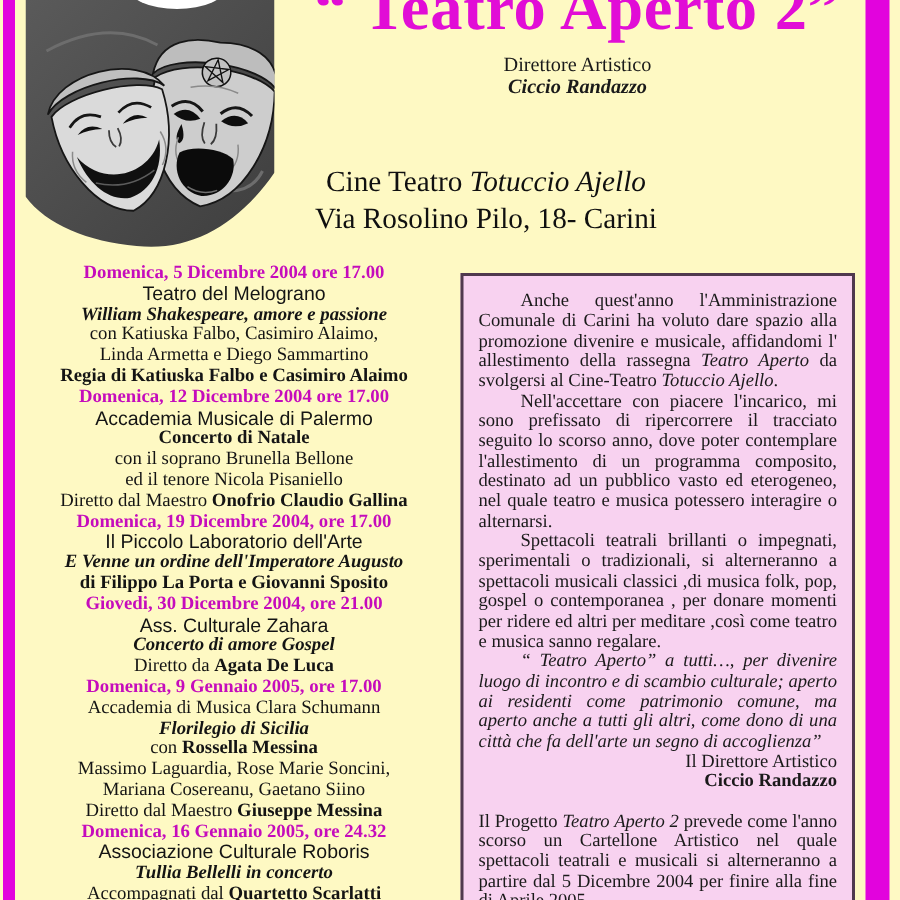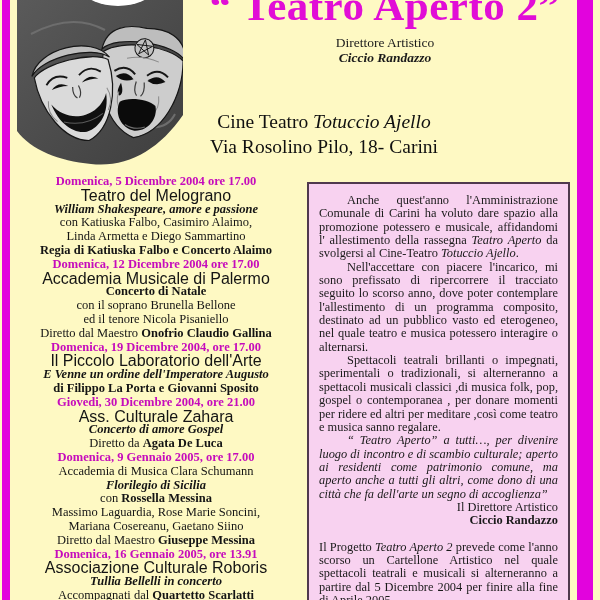--- a/index.html
+++ b/index.html
@@ -14,21 +14,21 @@
          white-space:nowrap;letter-spacing:.5px;}
   .subtitle{margin-top:5px;font-size:18px;font-weight:bold;color:#111;}
   .dirlabel{margin-top:9px;font-size:13.5px;line-height:14px;}
   .dirname{font-size:13.5px;line-height:15px;font-weight:bold;font-style:italic;}
   .venue{position:absolute;left:28px;top:109px;width:592px;text-align:center;
          font-size:19.5px;line-height:25px;color:#101010;}
   .schedule{position:absolute;left:10px;top:175px;width:292px;text-align:center;
             font-size:12.5px;line-height:13.8px;color:#141414;}
   .ln{min-height:13.8px;white-space:nowrap;}
   .ln.d{color:var(--date-magenta,#c50cbc);font-weight:bold;}
-  .ln.s{font-family:"Liberation Sans",sans-serif;font-size:16px;}
+  .ln.s{font-family:"Liberation Sans",sans-serif;font-size:13px;}
   .ln.bi{font-weight:bold;font-style:italic;}
   .ln.b{font-weight:bold;}
   .rb{font-weight:bold;text-align:right;}
   .ri{font-style:italic;}
   .box{position:absolute;left:307px;top:182px;width:263px;height:452px;box-sizing:border-box;
        background:var(--box-bg,#f8d2f0);border:2px solid var(--box-border,#50394e);
        padding:10px 10px;}
   .box p{margin:0;font-size:12.4px;line-height:13.35px;text-align:justify;text-indent:28px;}
   .box p.noind{text-indent:0;}
   .box p.gap{margin-top:13px;}
@@ -97,21 +97,21 @@
     <div><span>Cine Teatro </span><span class="ri">Totuccio Ajello</span></div>
     <div>Via Rosolino Pilo, 18- Carini</div>
   </div>
 
   <div class="schedule">
       <div class="ln d"><span>Domenica, 5 Dicembre 2004 ore 17.00</span></div>
       <div class="ln s"><span>Teatro del Melograno</span></div>
       <div class="ln bi"><span>William Shakespeare, amore e passione</span></div>
       <div class="ln"><span>con Katiuska Falbo, Casimiro Alaimo,</span></div>
       <div class="ln"><span>Linda Armetta e Diego Sammartino</span></div>
-      <div class="ln b"><span>Regia di Katiuska Falbo e Concerto Alaimo</span></div>
+      <div class="ln b"><span>Regia di Katiuska Falbo e Casimiro Alaimo</span></div>
       <div class="ln d"><span>Domenica, 12 Dicembre 2004 ore 17.00</span></div>
       <div class="ln s"><span>Accademia Musicale di Palermo</span></div>
       <div class="ln b"><span>Concerto di Natale</span></div>
       <div class="ln"><span>con il soprano Brunella Bellone</span></div>
       <div class="ln"><span>ed il tenore Nicola Pisaniello</span></div>
       <div class="ln"><span>Diretto dal Maestro </span><span class="rb">Onofrio Claudio Gallina</span></div>
       <div class="ln d"><span>Domenica, 19 Dicembre 2004, ore 17.00</span></div>
       <div class="ln s"><span>Il Piccolo Laboratorio dell'Arte</span></div>
       <div class="ln bi"><span>E Venne un ordine dell'Imperatore Augusto</span></div>
       <div class="ln b"><span>di Filippo La Porta e Giovanni Sposito</span></div>
@@ -119,28 +119,28 @@
       <div class="ln s"><span>Ass. Culturale Zahara</span></div>
       <div class="ln bi"><span>Concerto di amore Gospel</span></div>
       <div class="ln"><span>Diretto da </span><span class="rb">Agata De Luca</span></div>
       <div class="ln d"><span>Domenica, 9 Gennaio 2005, ore 17.00</span></div>
       <div class="ln"><span>Accademia di Musica Clara Schumann</span></div>
       <div class="ln bi"><span>Florilegio di Sicilia</span></div>
       <div class="ln"><span>con </span><span class="rb">Rossella Messina</span></div>
       <div class="ln"><span>Massimo Laguardia, Rose Marie Soncini,</span></div>
       <div class="ln"><span>Mariana Cosereanu, Gaetano Siino</span></div>
       <div class="ln"><span>Diretto dal Maestro </span><span class="rb">Giuseppe Messina</span></div>
-      <div class="ln d"><span>Domenica, 16 Gennaio 2005, ore 13.91</span></div>
+      <div class="ln d"><span>Domenica, 16 Gennaio 2005, ore 24.32</span></div>
       <div class="ln s"><span>Associazione Culturale Roboris</span></div>
       <div class="ln bi"><span>Tullia Bellelli in concerto</span></div>
       <div class="ln"><span>Accompagnati dal </span><span class="rb">Quartetto Scarlatti</span></div>
     </div>
 
   <div class="box">
-    <p><span>Anche quest'anno l'Amministrazione Comunale di Carini ha voluto dare spazio alla promozione potessero e musicale, affidandomi l' allestimento della  rassegna </span><span class="ri">Teatro Aperto</span><span> da svolgersi al Cine-Teatro </span><span class="ri">Totuccio Ajello</span><span>.</span></p>
+    <p><span>Anche quest'anno l'Amministrazione Comunale di Carini ha voluto dare spazio alla promozione divenire e musicale, affidandomi l' allestimento della  rassegna </span><span class="ri">Teatro Aperto</span><span> da svolgersi al Cine-Teatro </span><span class="ri">Totuccio Ajello</span><span>.</span></p>
     <p><span>Nell'accettare con piacere  l'incarico, mi sono prefissato di ripercorrere il tracciato seguito lo scorso anno, dove poter contemplare l'allestimento di un programma composito,  destinato ad un pubblico vasto ed eterogeneo, nel quale teatro e musica potessero interagire o alternarsi.</span></p>
     <p><span>Spettacoli teatrali brillanti o impegnati, sperimentali o tradizionali, si alterneranno a spettacoli musicali classici ,di musica folk, pop, gospel o contemporanea , per donare  momenti per ridere ed altri per meditare ,così come  teatro e musica sanno regalare.</span></p>
     <p class="it"><span class="ri">“ Teatro Aperto” a tutti…, per divenire luogo di incontro e di scambio culturale; aperto ai residenti come patrimonio comune, ma aperto anche a tutti gli altri, come dono di una città che fa dell'arte un segno di accoglienza”</span></p>
     <p class="sig">Il Direttore Artistico</p>
     <p class="sig sigb">Ciccio Randazzo</p>
     <p class="noind gap"><span>Il Progetto </span><span class="ri">Teatro Aperto 2</span><span> prevede come l'anno scorso un Cartellone Artistico nel quale spettacoli teatrali e musicali si alterneranno a partire dal 5 Dicembre 2004 per finire alla fine di Aprile 2005.</span></p>
 
   </div>
 
 </div>

